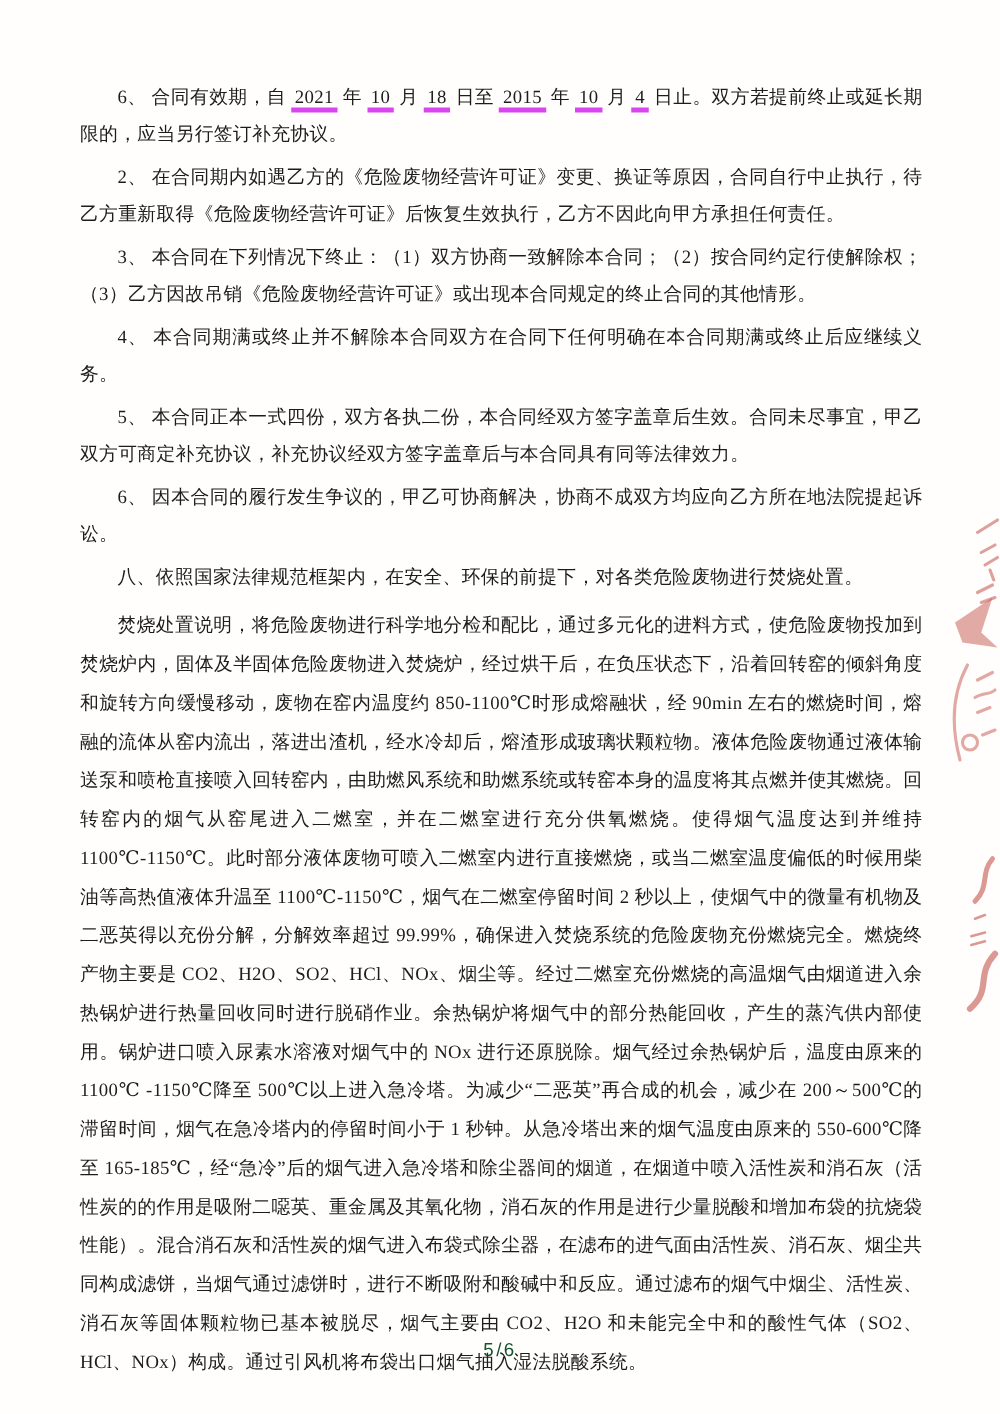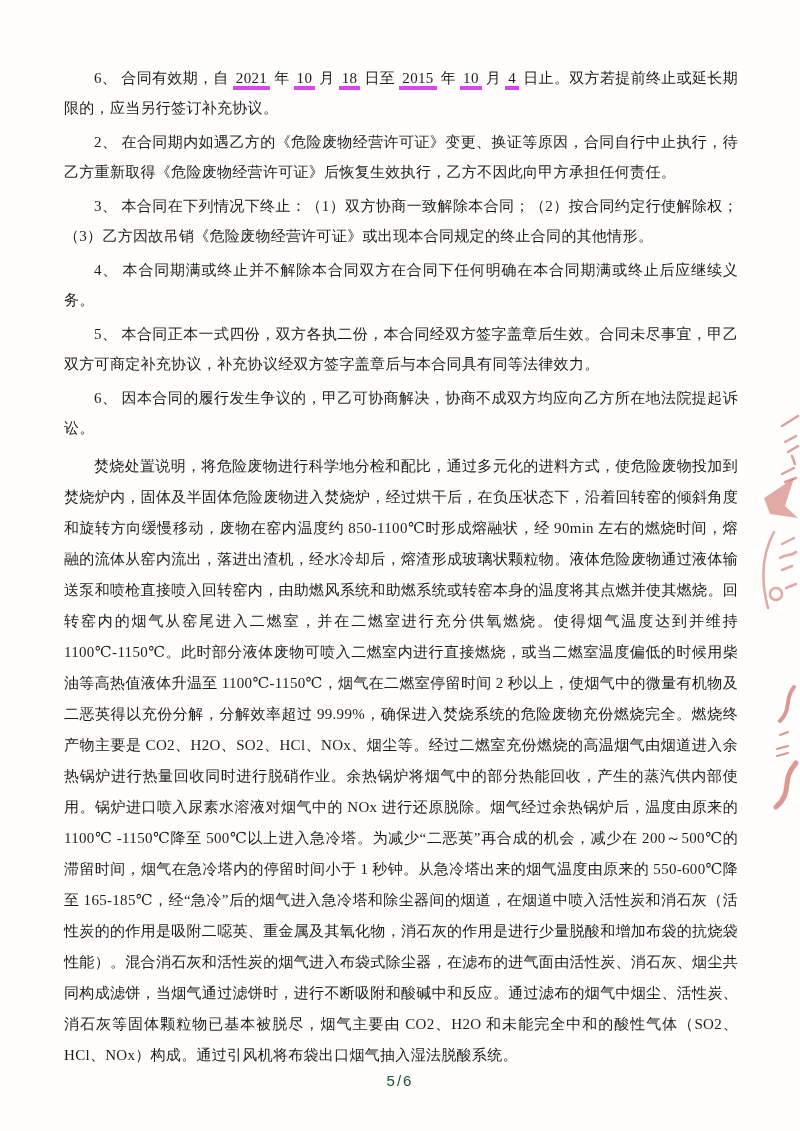--- a/index.html
+++ b/index.html
@@ -34,20 +34,21 @@
 
   <div class="content">
 
     <p class="clause"><span>6、  合同有效期，自</span> <span class="u">2021</span> <span>年</span> <span class="u">10</span> <span>月</span> <span class="u">18</span> <span>日至</span> <span class="u">2015</span> <span>年</span> <span class="u">10</span> <span>月</span> <span class="u">4</span> <span>日止。双方若提前终止或延长期限的，应当另行签订补充协议。</span></p>
 
     <p class="clause">2、  在合同期内如遇乙方的《危险废物经营许可证》变更、换证等原因，合同自行中止执行，待乙方重新取得《危险废物经营许可证》后恢复生效执行，乙方不因此向甲方承担任何责任。</p>
     <p class="clause">3、  本合同在下列情况下终止：（1）双方协商一致解除本合同；（2）按合同约定行使解除权；（3）乙方因故吊销《危险废物经营许可证》或出现本合同规定的终止合同的其他情形。</p>
     <p class="clause">4、  本合同期满或终止并不解除本合同双方在合同下任何明确在本合同期满或终止后应继续义务。</p>
     <p class="clause">5、  本合同正本一式四份，双方各执二份，本合同经双方签字盖章后生效。合同未尽事宜，甲乙双方可商定补充协议，补充协议经双方签字盖章后与本合同具有同等法律效力。</p>
     <p class="clause">6、  因本合同的履行发生争议的，甲乙可协商解决，协商不成双方均应向乙方所在地法院提起诉讼。</p>
+    <p class="clause">八、依照国家法律规范框架内，在安全、环保的前提下，对各类危险废物进行焚烧处置。</p>
 
     <p class="para">焚烧处置说明，将危险废物进行科学地分检和配比，通过多元化的进料方式，使危险废物投加到焚烧炉内，固体及半固体危险废物进入焚烧炉，经过烘干后，在负压状态下，沿着回转窑的倾斜角度和旋转方向缓慢移动，废物在窑内温度约 850-1100℃时形成熔融状，经 90min 左右的燃烧时间，熔融的流体从窑内流出，落进出渣机，经水冷却后，熔渣形成玻璃状颗粒物。液体危险废物通过液体输送泵和喷枪直接喷入回转窑内，由助燃风系统和助燃系统或转窑本身的温度将其点燃并使其燃烧。回转窑内的烟气从窑尾进入二燃室，并在二燃室进行充分供氧燃烧。使得烟气温度达到并维持 1100℃-1150℃。此时部分液体废物可喷入二燃室内进行直接燃烧，或当二燃室温度偏低的时候用柴油等高热值液体升温至 1100℃-1150℃，烟气在二燃室停留时间 2 秒以上，使烟气中的微量有机物及二恶英得以充份分解，分解效率超过 99.99%，确保进入焚烧系统的危险废物充份燃烧完全。燃烧终产物主要是 CO2、H2O、SO2、HCl、NOx、烟尘等。经过二燃室充份燃烧的高温烟气由烟道进入余热锅炉进行热量回收同时进行脱硝作业。余热锅炉将烟气中的部分热能回收，产生的蒸汽供内部使用。锅炉进口喷入尿素水溶液对烟气中的 NOx 进行还原脱除。烟气经过余热锅炉后，温度由原来的 1100℃ -1150℃降至 500℃以上进入急冷塔。为减少“二恶英”再合成的机会，减少在 200～500℃的滞留时间，烟气在急冷塔内的停留时间小于 1 秒钟。从急冷塔出来的烟气温度由原来的 550-600℃降至 165-185℃，经“急冷”后的烟气进入急冷塔和除尘器间的烟道，在烟道中喷入活性炭和消石灰（活性炭的的作用是吸附二噁英、重金属及其氧化物，消石灰的作用是进行少量脱酸和增加布袋的抗烧袋性能）。混合消石灰和活性炭的烟气进入布袋式除尘器，在滤布的进气面由活性炭、消石灰、烟尘共同构成滤饼，当烟气通过滤饼时，进行不断吸附和酸碱中和反应。通过滤布的烟气中烟尘、活性炭、消石灰等固体颗粒物已基本被脱尽，烟气主要由 CO2、H2O 和未能完全中和的酸性气体（SO2、HCl、NOx）构成。通过引风机将布袋出口烟气抽入湿法脱酸系统。</p>
   </div>
 
   <svg class="seal-svg" width="48" height="212" viewBox="0 0 48 212" xmlns="http://www.w3.org/2000/svg">
     <g stroke="#c4554e" fill="none" stroke-width="2.5" opacity="0.55" stroke-linecap="round">
       <line x1="30" y1="14" x2="46" y2="4"></line>
       <path d="M 33 30 L 44 24 M 36 40 L 46 34 M 40 44 L 43 52"></path>
       <path d="M 30 62 L 42 56 M 33 70 L 44 66"></path>
     </g>

